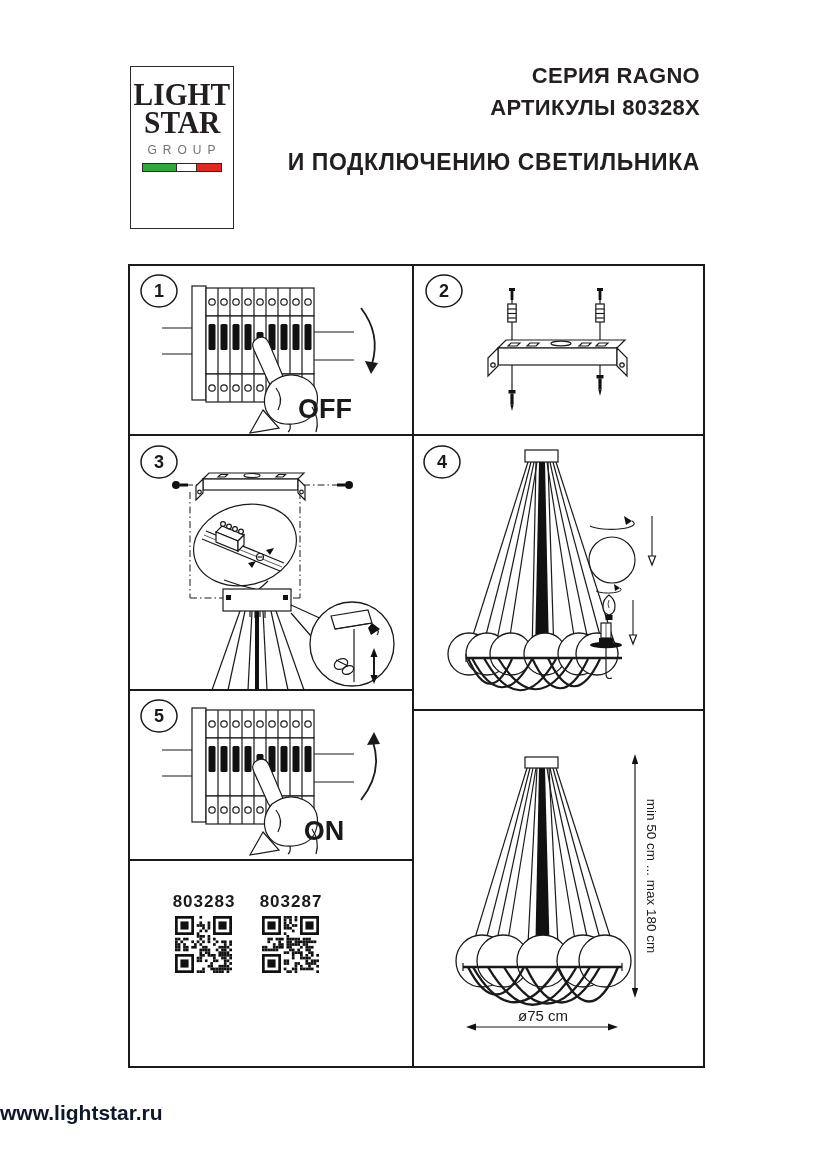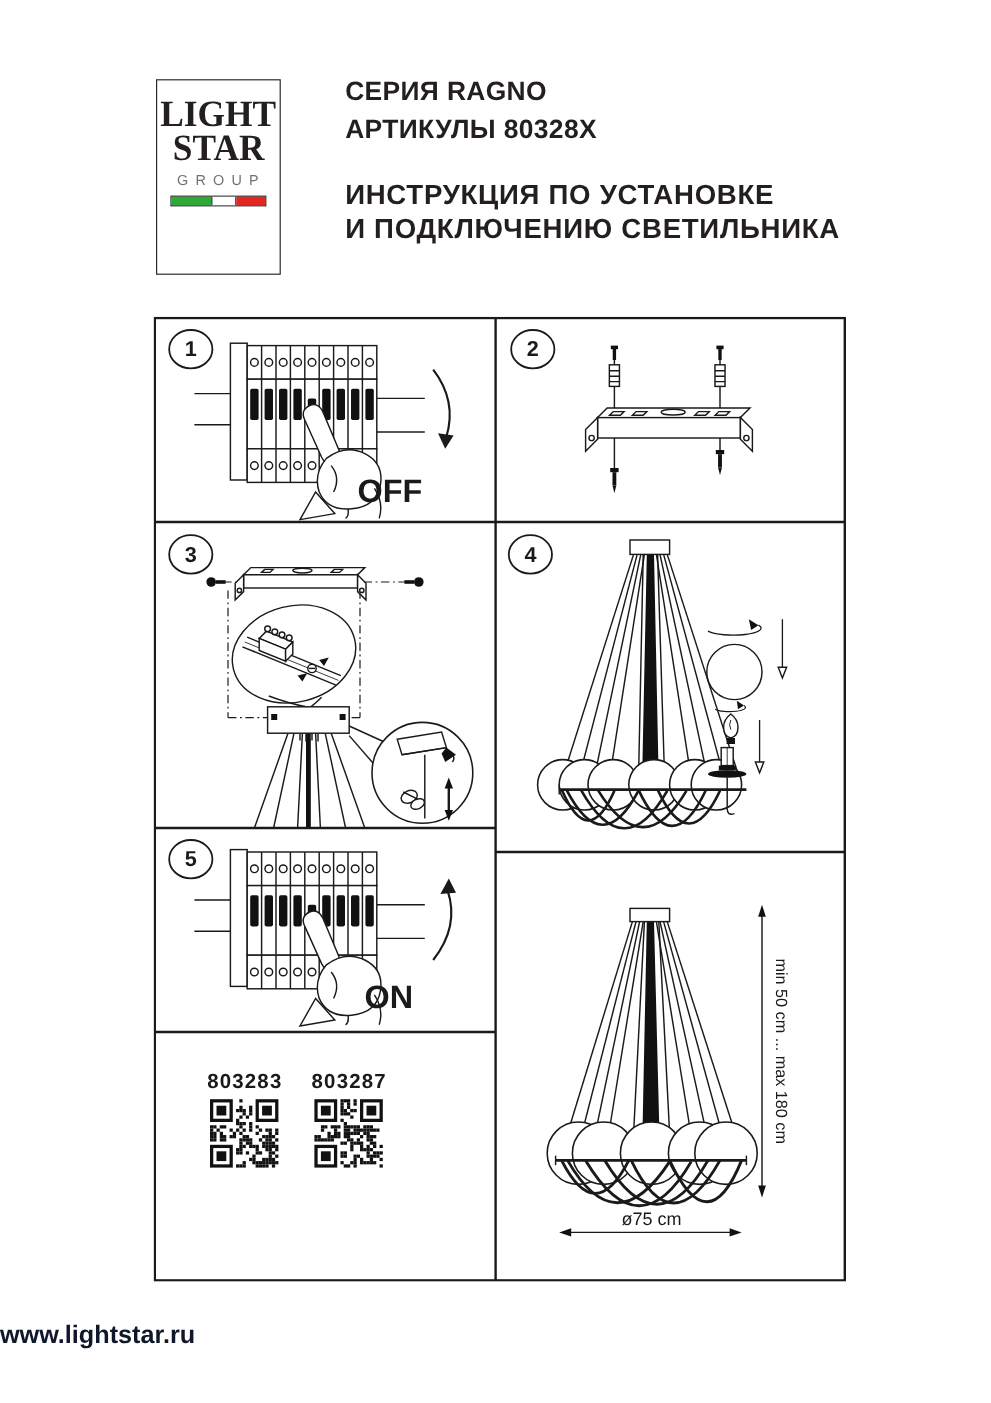--- a/index.html
+++ b/index.html
@@ -10,21 +10,21 @@
             border:1.5px solid #2b2b2b;background:#fff;display:flex;flex-direction:column;
             align-items:center;justify-content:flex-start;box-sizing:border-box;padding-top:14px;}
   .logo-word{font-family:"Liberation Serif",serif;font-weight:bold;font-size:31px;line-height:28px;
              letter-spacing:0;transform:scaleX(.95);color:#231f20;}
   .logo-group{font-family:"Liberation Sans",sans-serif;font-size:12px;letter-spacing:6px;
               color:#737373;margin-top:6px;margin-left:5px;}
   .logo-flag{width:80px;height:9px;border:1px solid #2b2b2b;display:flex;margin-top:6px;box-sizing:border-box;}
   .flag-green{flex:0 0 42%;}
   .flag-white{flex:0 0 27%;background:#fff;border-left:1px solid #2b2b2b;border-right:1px solid #2b2b2b;box-sizing:border-box;}
   .flag-red{flex:1 1 auto;}
-  .title-block{position:absolute;right:126px;top:60px;text-align:left;margin-left:16px;}
+  .title-block{position:absolute;right:126px;top:60px;text-align:right;margin-left:16px;}
   .title-sm{font-size:22px;font-weight:bold;line-height:32px;letter-spacing:.3px;}
   .title-lg{font-size:23px;font-weight:bold;line-height:28px;letter-spacing:.6px;}
   .title-gap{height:24px;}
   
   .sheet{position:absolute;left:128px;top:264px;}
   
   .notes{position:absolute;left:176px;top:981px;font-size:13px;line-height:16px;color:#231f20;}
   
   .footer{position:absolute;left:0;top:1101px;width:826px;
           font-size:21px;font-weight:bold;color:#0f172a;}
@@ -43,21 +43,20 @@
       <div class="flag-green" style="background: rgb(46, 168, 54);"></div>
       <div class="flag-white"></div>
       <div class="flag-red" style="background: rgb(229, 38, 32);"></div>
     </div>
   </div>
 
   <div class="title-block">
     <div class="title-sm">СЕРИЯ RAGNO</div>
     <div class="title-sm">АРТИКУЛЫ 80328X</div>
     <div class="title-gap"></div>
-    <div class="title-lg">ИНСТРУКЦИЯ ПО УСТАНОВКЕ</div>
     <div class="title-lg">И ПОДКЛЮЧЕНИЮ СВЕТИЛЬНИКА</div>
   </div>
 
   <svg class="sheet" width="577" height="804" viewBox="0 0 577 804">
     <defs>
 
       <g id="breaker" stroke="#1a1a1a" stroke-width="1.2" fill="none">
         <line x1="0" y1="42" x2="44" y2="42"></line>
           <line x1="0" y1="68" x2="44" y2="68"></line>
         <line x1="152" y1="46" x2="192" y2="46"></line>

